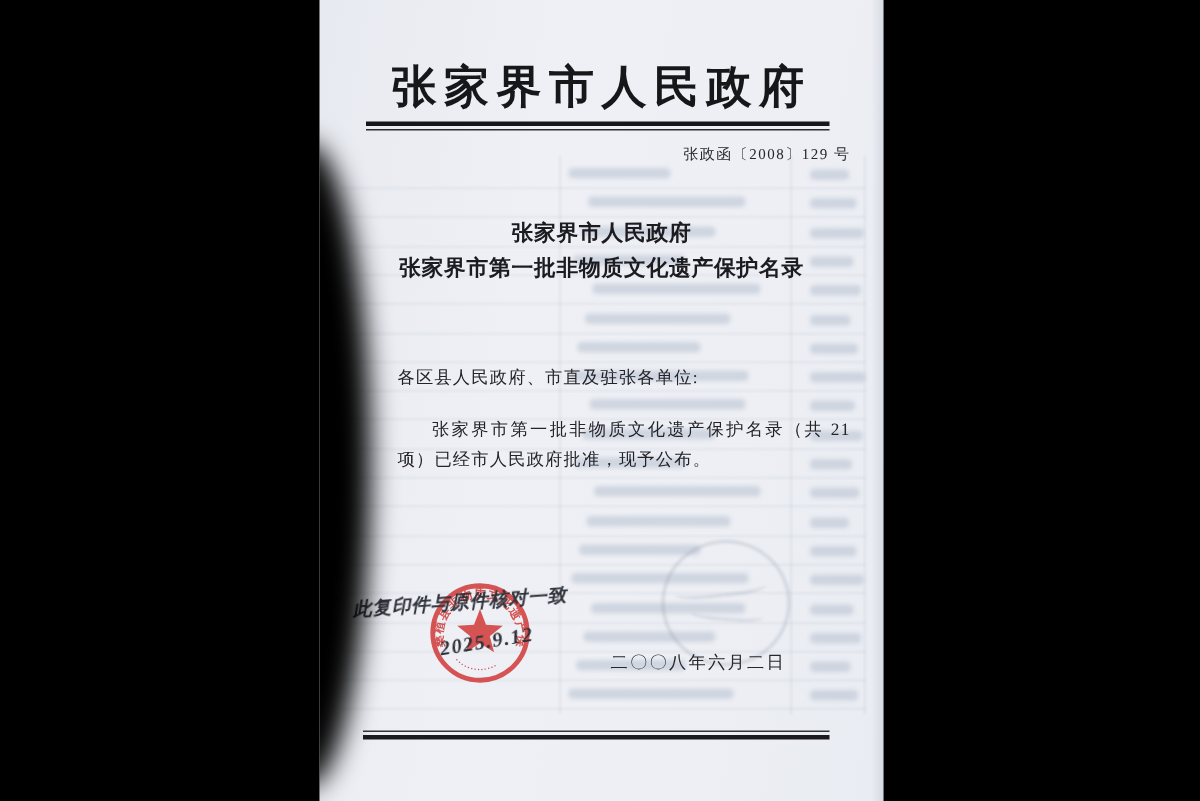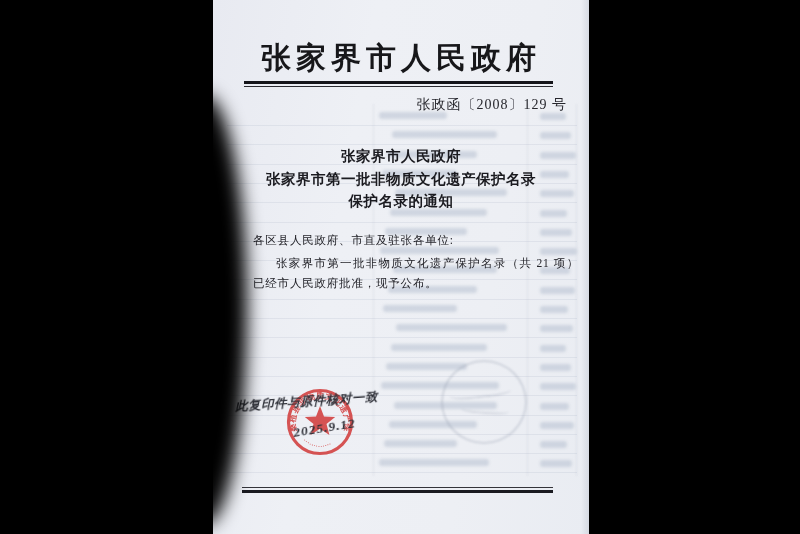--- a/index.html
+++ b/index.html
@@ -31,37 +31,37 @@
   #org-name{
     position:absolute;z-index:2;left:0;top:38px;width:100%;
     text-align:center;font-size:30px;font-weight:700;letter-spacing:5px;
     color:#17171a;white-space:nowrap;
   }
   #head-rule{position:absolute;z-index:2;left:31px;top:81px;width:309px;}
   #head-rule .thick{height:3px;background:#15151a;}
   #head-rule .thin{height:1px;background:#2a2a30;margin-top:2px;}
   #doc-no{
     position:absolute;z-index:2;top:96px;right:22px;
-    font-size:14px;color:#26262c;letter-spacing:1px;
+    font-size:10px;color:#26262c;letter-spacing:1px;
   }
 
   
   #notice-title{
     position:absolute;z-index:2;left:0;top:145px;width:100%;
     text-align:center;font-weight:700;color:#1b1b20;
     font-size:14.5px;line-height:22.5px;letter-spacing:.5px;
   }
 
   
   #body-text{
     position:absolute;z-index:2;left:36px;top:227px;width:334px;
     font-size:11.5px;line-height:19.4px;letter-spacing:.8px;color:#232329;
     text-align:justify;
   }
-  #body-text p{margin:4px;}
+  #body-text p{margin:16px;}
   #body-text p.indent{text-indent:2em;}
 
   
   #issue-date{
     position:absolute;z-index:2;left:194px;top:434px;
     font-size:11.5px;letter-spacing:1.5px;color:#26262c;white-space:nowrap;
   }
 
   
   #bottom-rule{position:absolute;z-index:2;left:29px;top:487px;width:311px;}
@@ -187,21 +187,20 @@
   <div id="head-rule">
     <div class="thick"></div>
     <div class="thin"></div>
   </div>
 
   <div id="doc-no">张政函〔2008〕129 号</div>
 
   <div id="notice-title">
     <div>张家界市人民政府</div>
     <div>张家界市第一批非物质文化遗产保护名录</div>
-    <div>保护名录的通知</div>
   </div>
 
   <div id="body-text">
     <p>各区县人民政府、市直及驻张各单位:</p>
     <p class="indent">张家界市第一批非物质文化遗产保护名录（共 21 项）已经市人民政府批准，现予公布。</p>
   </div>
 
   <div id="seal">
     <svg width="68" height="68" viewBox="0 0 68 68">
       <circle cx="34" cy="34" r="31.5" fill="none" stroke="#d34646" stroke-width="3.2"></circle>
@@ -215,20 +214,21 @@
       </text>
       <text fill="#d34646" font-size="4" letter-spacing="1">
         <textPath href="#code-path" startOffset="2">•••••••••••••</textPath>
       </text>
     </svg>
   </div>
 
   <div id="hand-note" class="hand">此复印件与原件核对一致</div>
   <div id="hand-date" class="hand">2025.9.12</div>
 
+  <div id="issue-date">二〇〇八年六月二日</div>
 
   <div id="bottom-rule">
     <div class="thin"></div>
     <div class="thick"></div>
   </div>
 
   <div id="gutter-shadow"></div>
   <div id="edge-shade-right"></div>
 </div>
 

